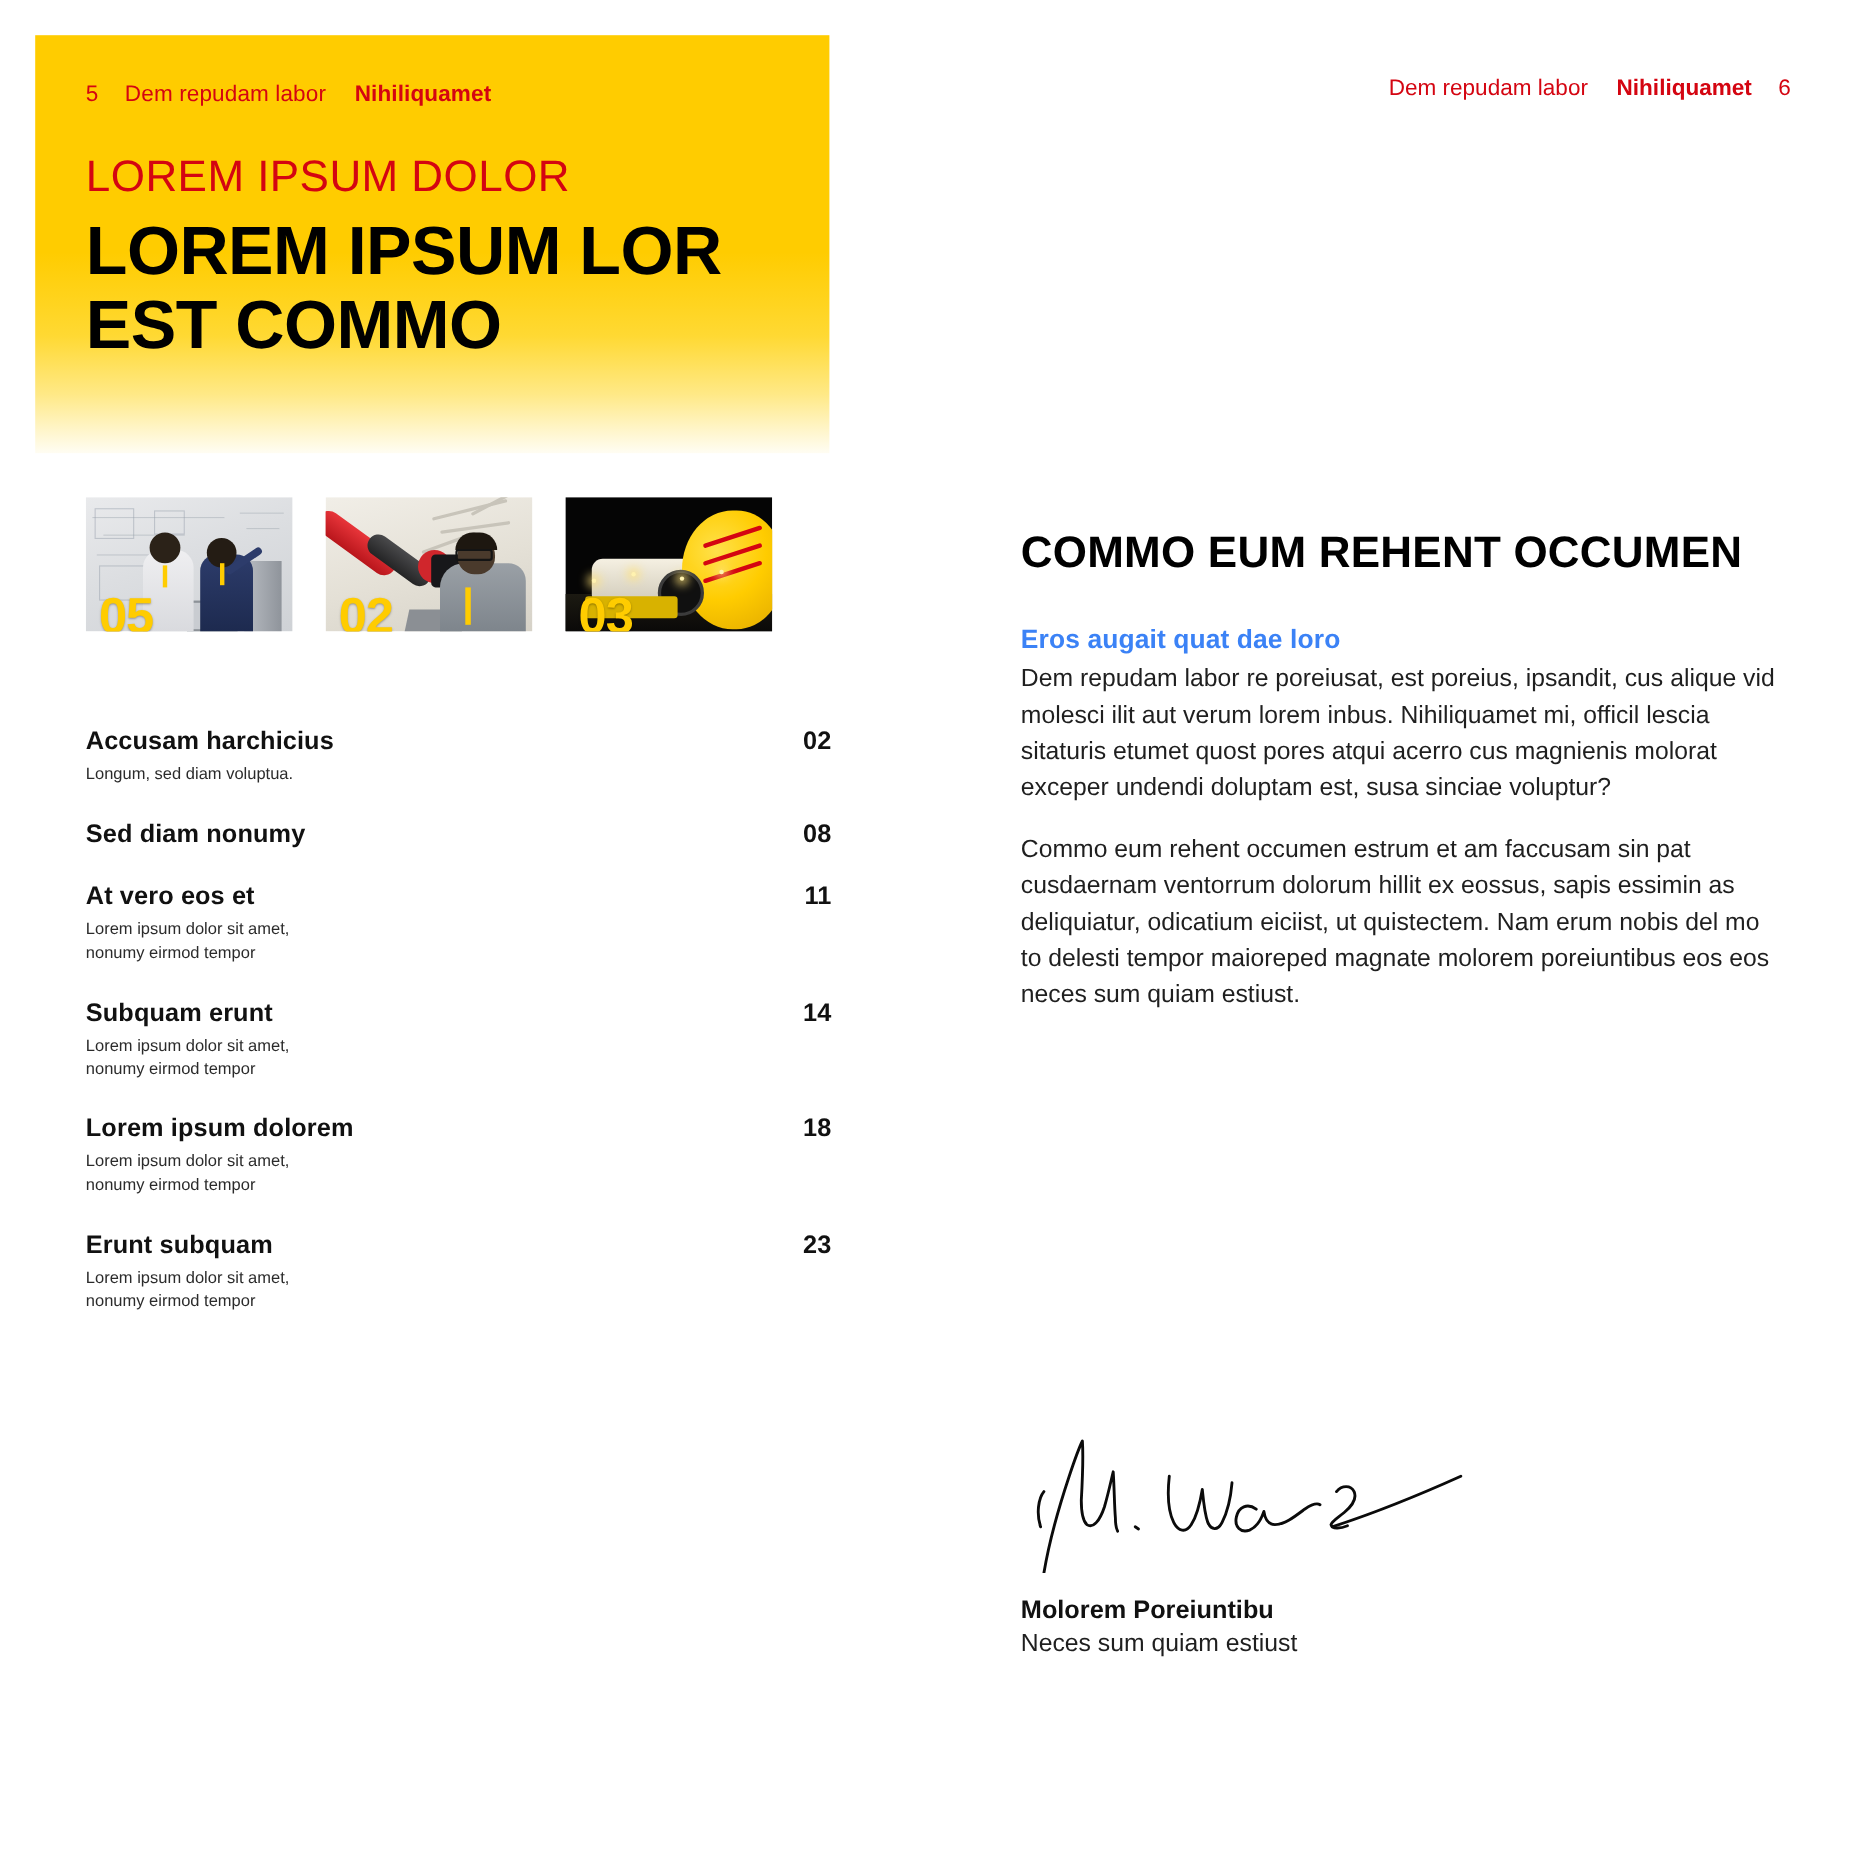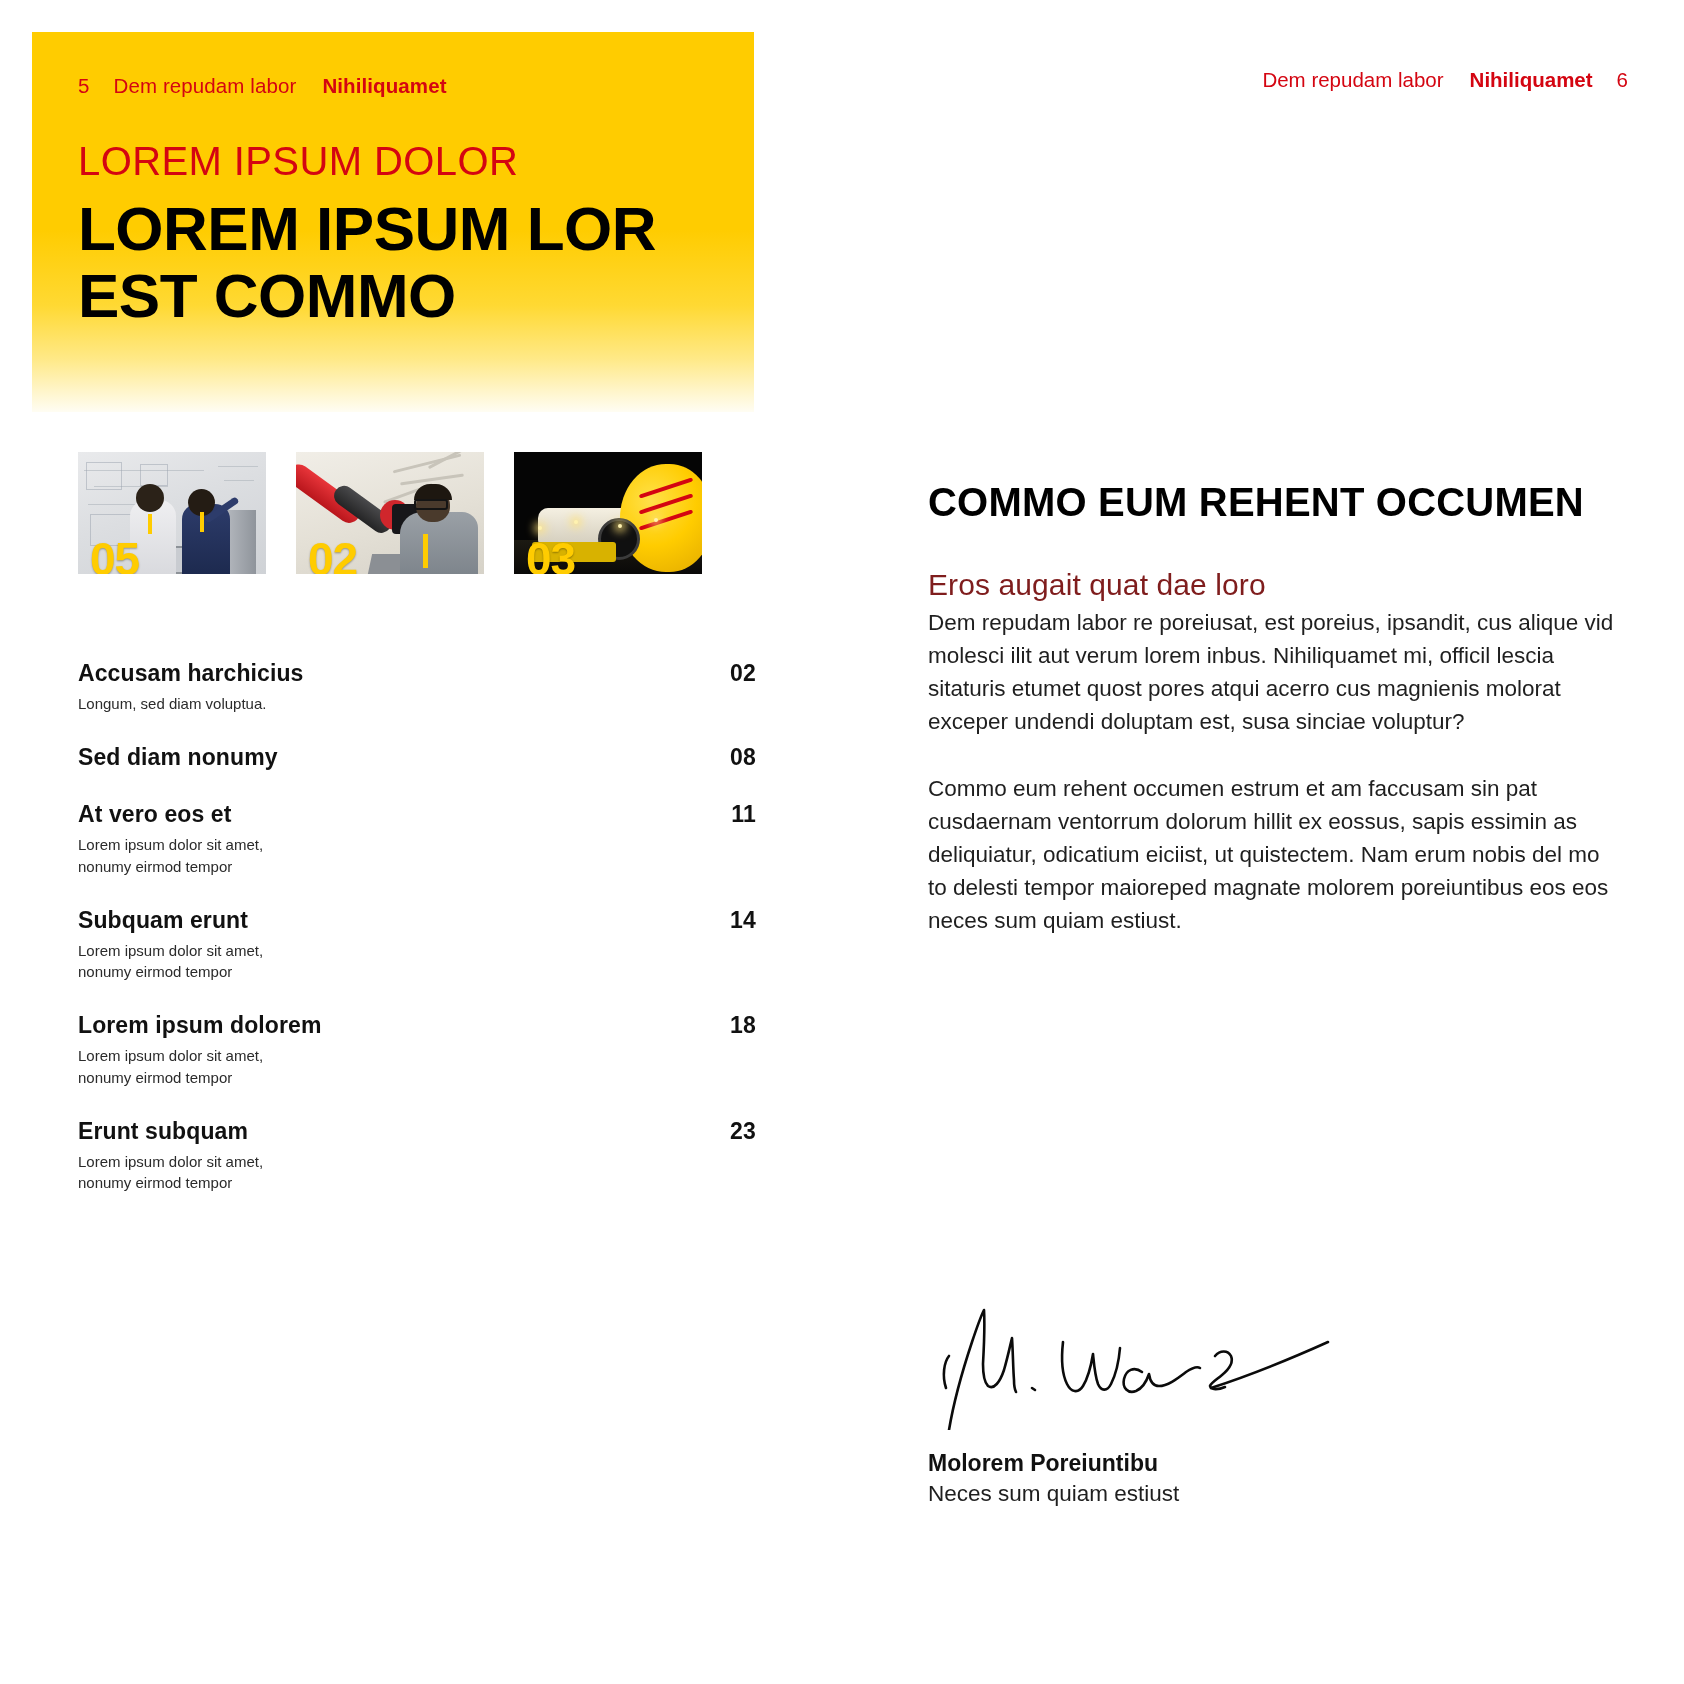--- a/index.html
+++ b/index.html
@@ -304,34 +304,34 @@
     font-size: 40px;
     font-weight: 900;
     letter-spacing: .2px;
     color: #000000;
     text-transform: uppercase;
     line-height: 1.1;
   }
   .blk { margin-top: 44px; }
   .blk:first-of-type { margin-top: 46px; }
   .blk-head {
-    font-size: 30px;
-    font-weight: 400;
-    color: #7f1d1d;
+    font-size: 24px;
+    font-weight: 700;
+    color: #3b82f6;
     margin-bottom: 5px;
     letter-spacing: .1px;
   }
   .blk-body {
     font-size: 22.5px;
     line-height: 1.46;
     color: #1f1f1f;
     font-weight: 400;
     text-align: left;
   }
-  .blk.plain { margin-top: 35px; }
+  .blk.plain { margin-top: 24px; }
 
   
   .sig-wrap {
     position: absolute;
     left: 928px;
     top: 1280px;
     width: 560px;
   }
   .sig-svg { display: block; }
   .sig-name {

